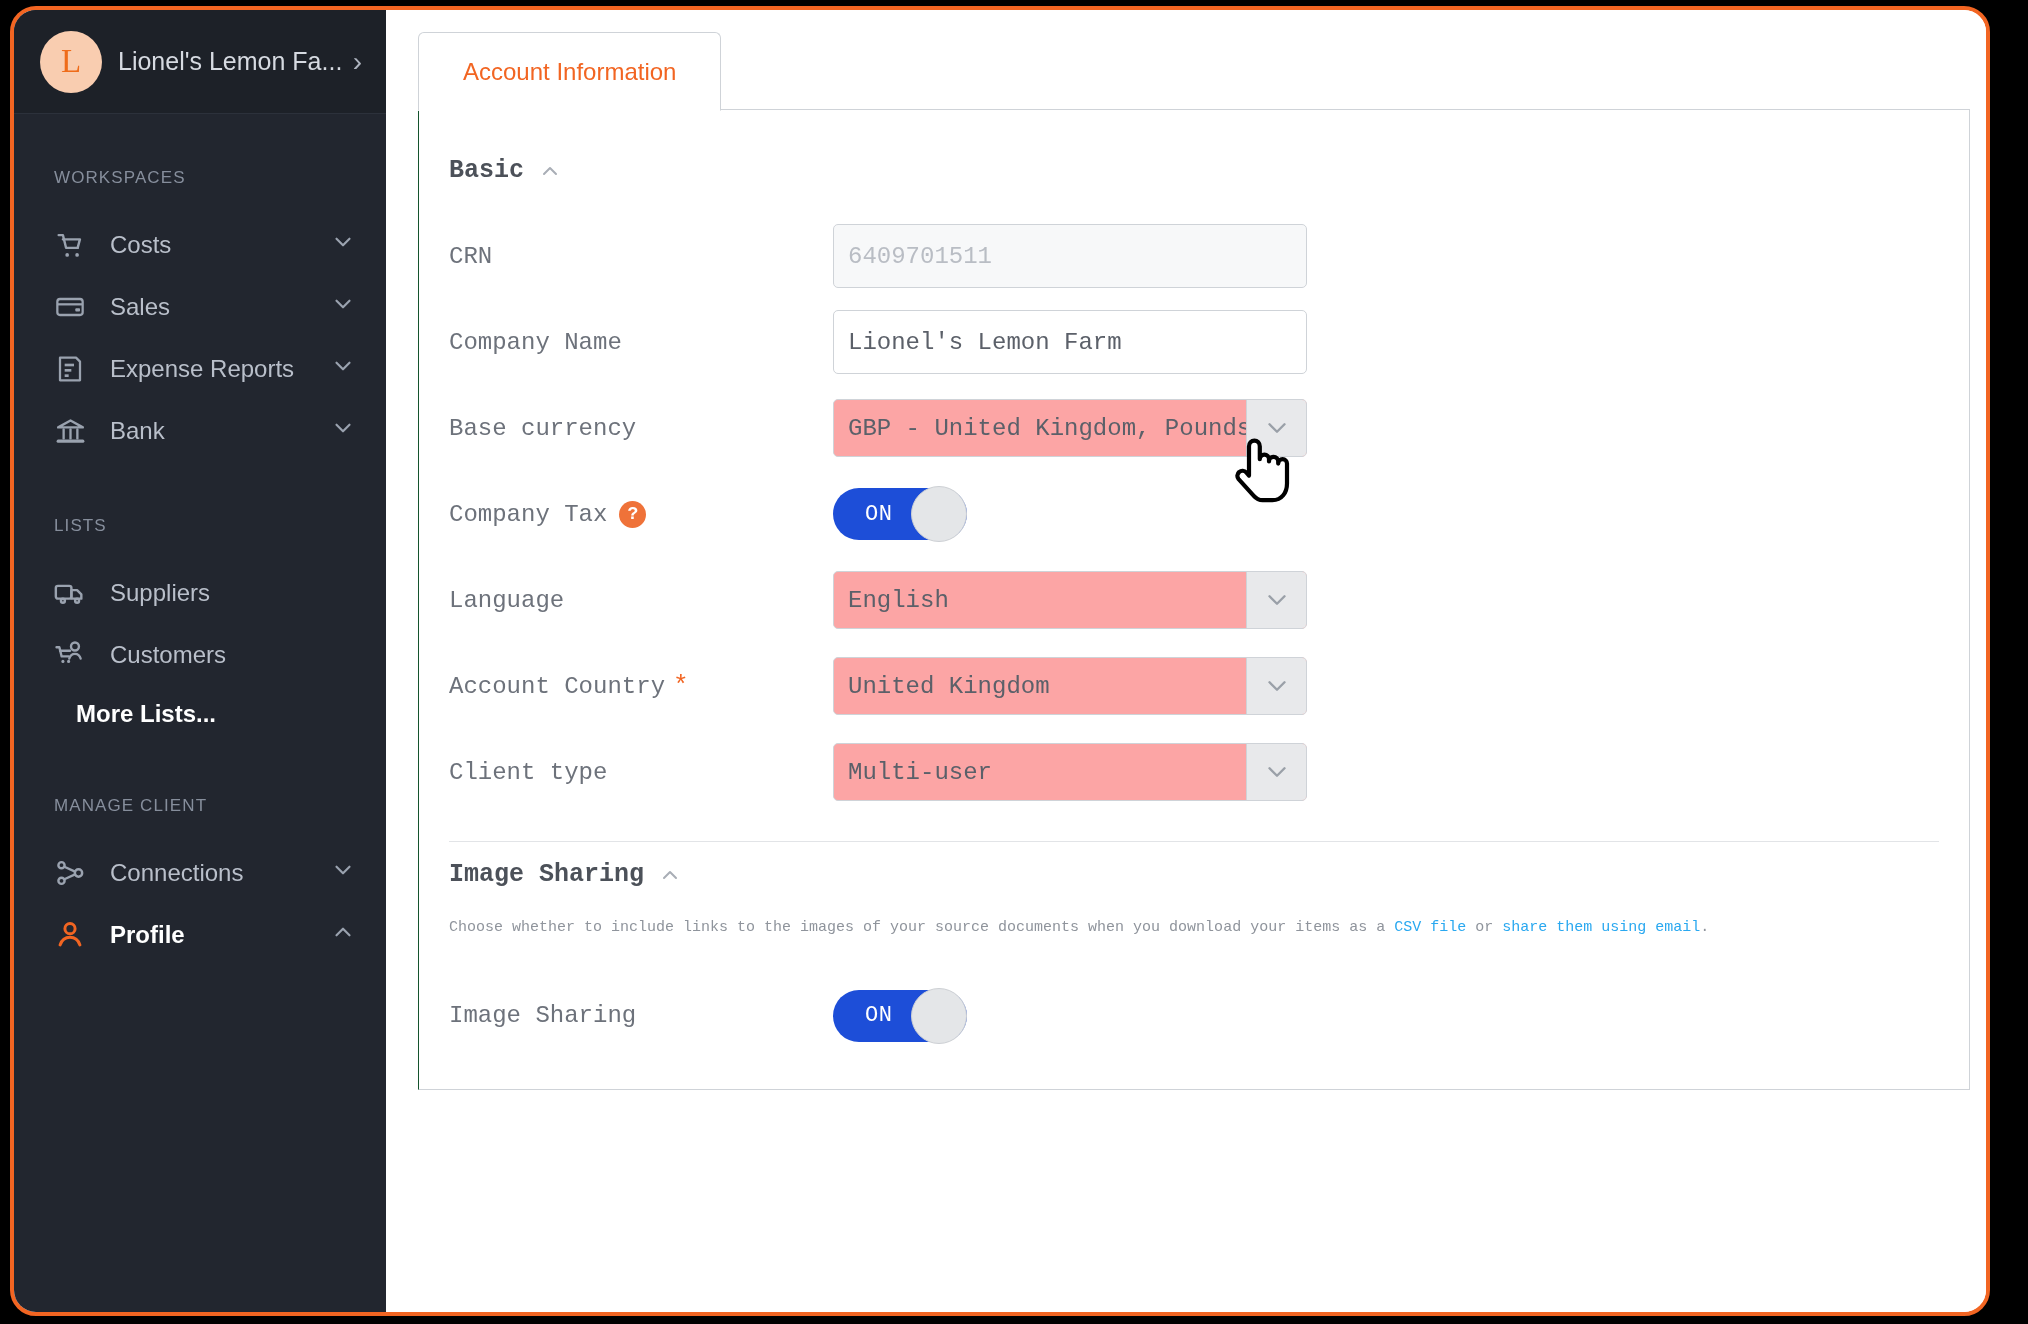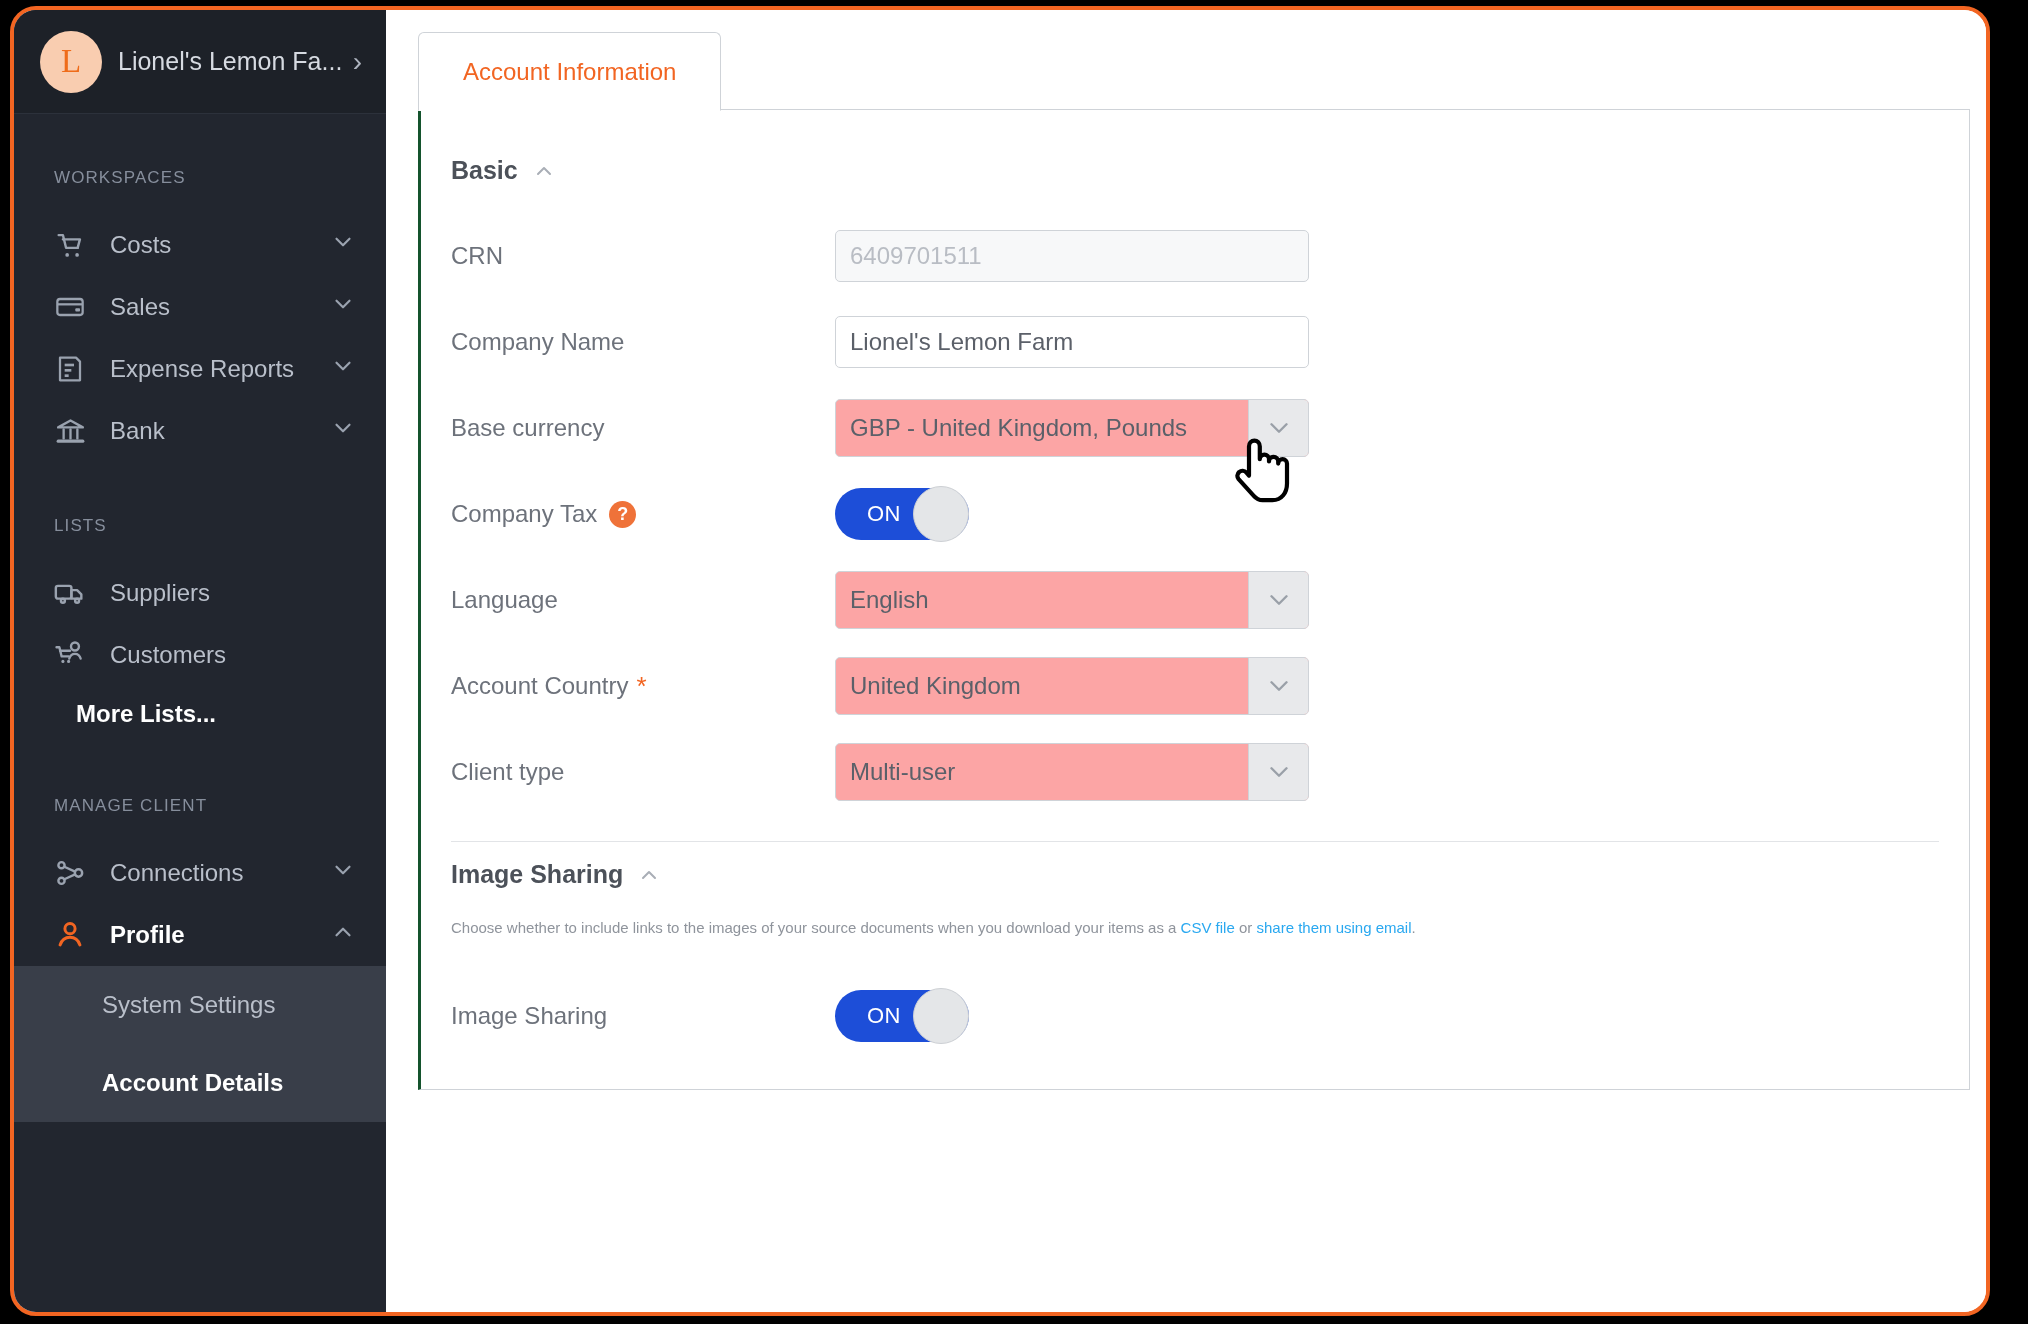--- a/index.html
+++ b/index.html
@@ -138,25 +138,26 @@
     border-radius: 6px 6px 0 0;
     cursor: pointer;
     z-index: 2;
   }
   .tabbar-line {
     position: absolute;
     left: 0; right: 0; bottom: 0;
     border-bottom: 1px solid #cfd3d8;
   }
   .panel-body {
-    border-left: 3px solid #14532d;
+    border-left: 1px solid #14532d;
     border-right: 1px solid #cfd3d8;
     border-bottom: 1px solid #cfd3d8;
     padding: 28px 0 30px 0;
     min-height: 940px;
+    font-family: Liberation Mono, monospace;
   }
 
   .group-head {
     display: flex;
     align-items: center;
     font-size: 25px;
     color: #4c5159;
     font-weight: bold;
     padding-left: 30px;
     margin: 18px 0 28px 0;
@@ -189,21 +190,21 @@
     color: #ffffff;
     font-size: 18px;
     font-weight: bold;
     margin-left: 12px;
     cursor: pointer;
   }
 
   .fctrl { flex: 0 0 auto; }
   .inp {
     width: 474px;
-    height: 52px;
+    height: 64px;
     border: 1px solid #cfd3d8;
     border-radius: 5px;
     display: flex;
     align-items: center;
     padding: 0 14px;
     font-size: 24px;
     color: #5b6069;
     background: #ffffff;
   }
   .inp.readonly { background: #f7f8f9; color: #b9bdc4; }
@@ -426,28 +427,20 @@
         </svg>
       </span>
       <span class="nav-label">Profile</span>
       <span class="nav-chev">
         <svg width="26" height="26" viewBox="0 0 24 24" fill="none" stroke="currentColor" stroke-width="2" stroke-linecap="round" stroke-linejoin="round">
             <polyline points="6 15 12 9 18 15"></polyline>
           </svg>
       </span>
     </div>
 
-    <div class="submenu">
-      <div class="sub-item">
-        <span>System Settings</span>
-      </div>
-      <div class="sub-item current">
-        <span>Account Details</span>
-      </div>
-    </div>
   </div>
 
   <div id="main">
     <div id="content-card">
 
       <div class="tabbar">
         <div class="tab">
           <span>Account Information</span>
         </div>
         <div class="tabbar-line"></div>

